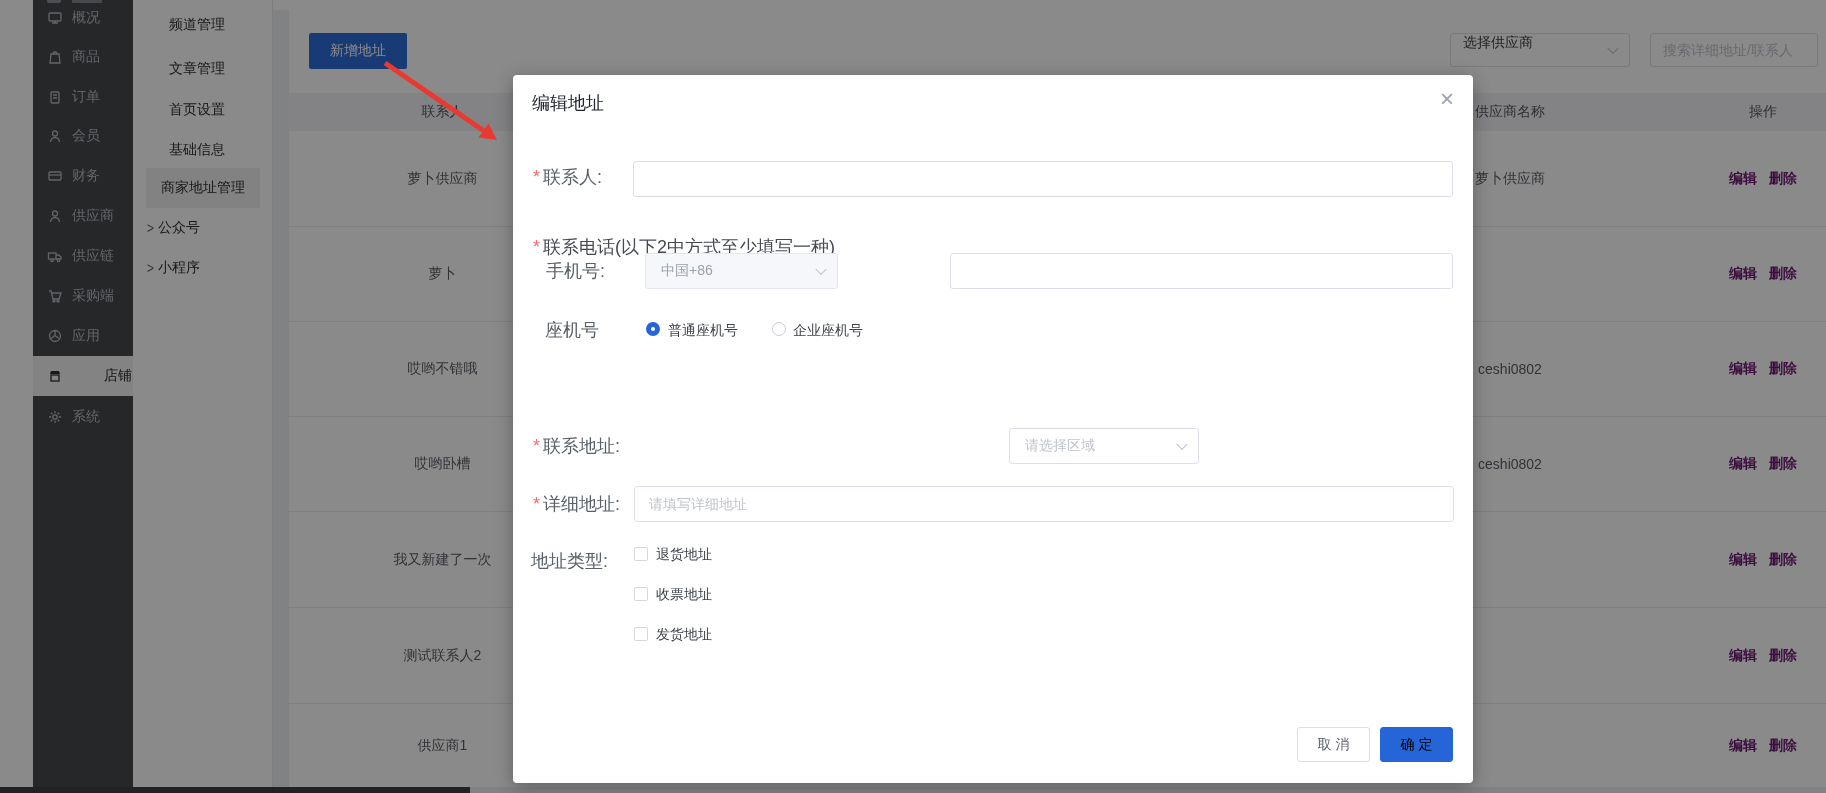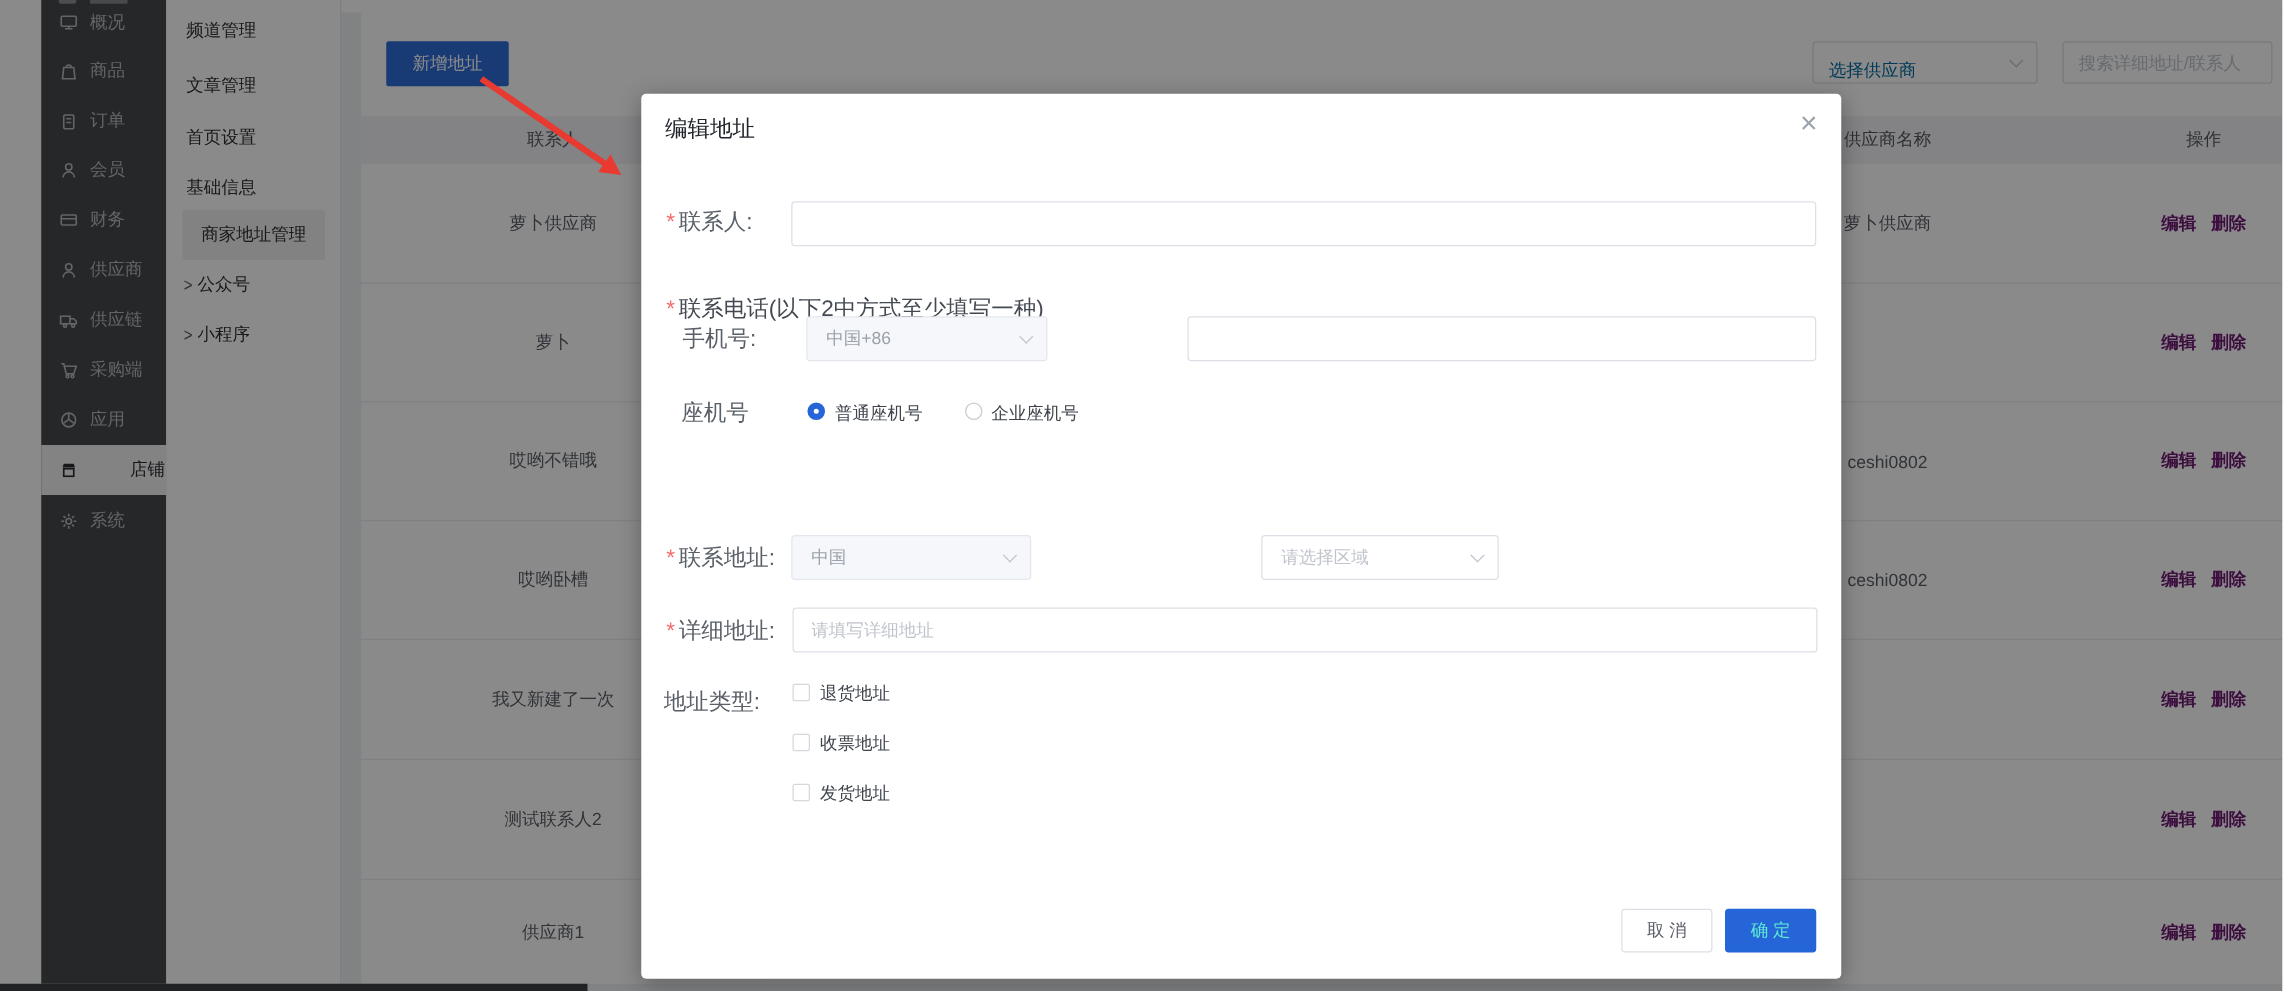--- a/index.html
+++ b/index.html
@@ -15,34 +15,34 @@
   .sb-partial .ghost-txt { position:absolute; left:39px; top:-7px; width:30px; height:10px; background:#85878c; border-radius:1px; }
   .sb-item { position:absolute; left:0; width:100px; height:40px; display:flex; align-items:center; color:#b7bac0; font-size:14px; cursor:pointer; }
   .sb-item .sb-ico { width:16px; height:16px; margin-left:14px; margin-right:9px; flex:0 0 16px; }
   .sb-ico svg { width:16px; height:16px; display:block; stroke:currentColor; fill:none; stroke-width:1.3; }
   .sb-item.active { background:#f2f2f2; color:#2b2d33;gap:32px; }
   .sb-label { white-space:nowrap; }
 
   
   .submenu { position:absolute; left:133px; top:0; width:140px; height:787px; background:#ffffff; border-right:1px solid #e9e9e9; }
   .sub-item { position:absolute; left:0; width:140px; height:40px; display:flex; align-items:center; font-size:14px; color:#303133; cursor:pointer; }
-  .sub-item .txt { margin-left:16px; white-space:nowrap; }
+  .sub-item .txt { margin-left:36px; white-space:nowrap; }
   .sub-item.active { left:13px; width:114px; background:#f0f0f0; border-radius:2px; }
   .sub-item.active .txt { margin-left:15px; }
   .sub-item .chev { margin-left:14px; margin-right:4px; font-size:12px; color:#55585e; transform:scaleY(1.2); }
   .sub-item.expandable .txt { margin-left:0; }
 
   
   .content { position:absolute; left:273px; top:0; width:1553px; height:793px; background:#eef0f3; }
   .top-band { position:absolute; left:0; top:0; width:1553px; height:10px; background:#ffffff; }
   .card { position:absolute; left:16px; top:10px; width:1537px; height:777px; background:#ffffff; }
   .add-btn { position:absolute; left:20px; top:23px; width:98px; height:36px; background:#2e6bd8; color:#fff;
              font-size:14px; border:none; border-radius:2px; cursor:pointer; }
   .bg-select { position:absolute; left:1161px; top:23px; width:180px; height:34px; border:1px solid #dcdfe6; border-radius:3px;
-               background:#fff; display:flex; align-items:flex-end; color:#0369a1; font-size:14px; padding-left:12px; cursor:pointer; }
+               background:#fff; display:flex; align-items:flex-start; color:#404040; font-size:14px; padding-left:12px; cursor:pointer; }
   .bg-search { position:absolute; left:1361px; top:23px; width:168px; height:34px; border:1px solid #dcdfe6; border-radius:3px;
                background:#fff; color:#303133; font-size:14px; padding-left:12px; }
   .bg-search::placeholder { color:#bfc4cc; }
   .chevron { position:absolute; right:12px; top:50%; width:8px; height:8px; border-right:1.5px solid #c0c4cc;
              border-bottom:1.5px solid #c0c4cc; transform:translateY(-70%) rotate(45deg); }
 
   .thead { position:absolute; left:0; top:83px; width:1537px; height:38px; background:#f2f3f5; color:#55585e; font-size:14px; }
   .trow { position:absolute; left:0; width:1537px; border-bottom:1px solid #ebedf1; color:#5a5e66; font-size:14px; }
   .cell { position:absolute; top:0; height:100%; display:flex; align-items:center; justify-content:center; }
   .cell.c-contact { left:41px;  width:225px; }
@@ -71,21 +71,21 @@
   .m-select.disabled { background:#f5f7fa; border-color:#e4e7ed; color:#9aa1aa; cursor:not-allowed; }
   .radio { position:absolute; width:14px; height:14px; border-radius:50%; cursor:pointer; }
   .radio.on { background:#2565d8; }
   .radio.on::after { content:""; position:absolute; left:5px; top:5px; width:4px; height:4px; border-radius:50%; background:#fff; }
   .radio.off { background:#fff; border:1px solid #c8ccd4; }
   .rlabel { position:absolute; font-size:14px; color:#3f444c; line-height:20px; white-space:nowrap; cursor:pointer; }
   .chkbox { position:absolute; width:14px; height:14px; border:1px solid #d4d7de; border-radius:2px; background:#fff; cursor:pointer; }
   .m-btn { position:absolute; width:73px; height:35px; border-radius:3px; font-size:14px; text-align:center;
            line-height:33px; cursor:pointer; white-space:nowrap; }
   .m-btn.cancel { background:#fff; border:1px solid #dcdfe6; color:#5a5e66; }
-  .m-btn.confirm { background:#2565d8; border:1px solid #2565d8; color:#5eead4; }
+  .m-btn.confirm { background:#2565d8; border:1px solid #2565d8; color:#000000; }
 </style>
 </head>
 <body>
 
 <div class="stage">
 
   <div class="left-strip"></div>
 
   <aside class="sidebar">
     <div class="sb-partial">
@@ -330,24 +330,20 @@
 
     <div class="flabel" style="left:32px;top:245px">座机号</div>
     <span class="radio on" style="left:133px;top:247px"></span>
     <span class="rlabel" style="left:155px;top:245px">普通座机号</span>
     <span class="radio off" style="left:259px;top:247px"></span>
     <span class="rlabel" style="left:280px;top:245px">企业座机号</span>
 
 
     <div class="flabel" style="left:20px;top:361px">
       <span class="star">*</span><span>联系地址:</span>
-    </div>
-    <div class="m-select disabled" style="left:120px;top:353px;width:192px">
-      <span>中国</span>
-      <span class="chevron"></span>
     </div>
     <div class="m-select" style="left:496px;top:353px;width:190px">
       <span>请选择区域</span>
       <span class="chevron"></span>
     </div>
 
     <div class="flabel" style="left:20px;top:419px">
       <span class="star">*</span><span>详细地址:</span>
     </div>
     <input class="m-input" style="left: 121px; top: 411px; width: 820px;" placeholder="请填写详细地址">

